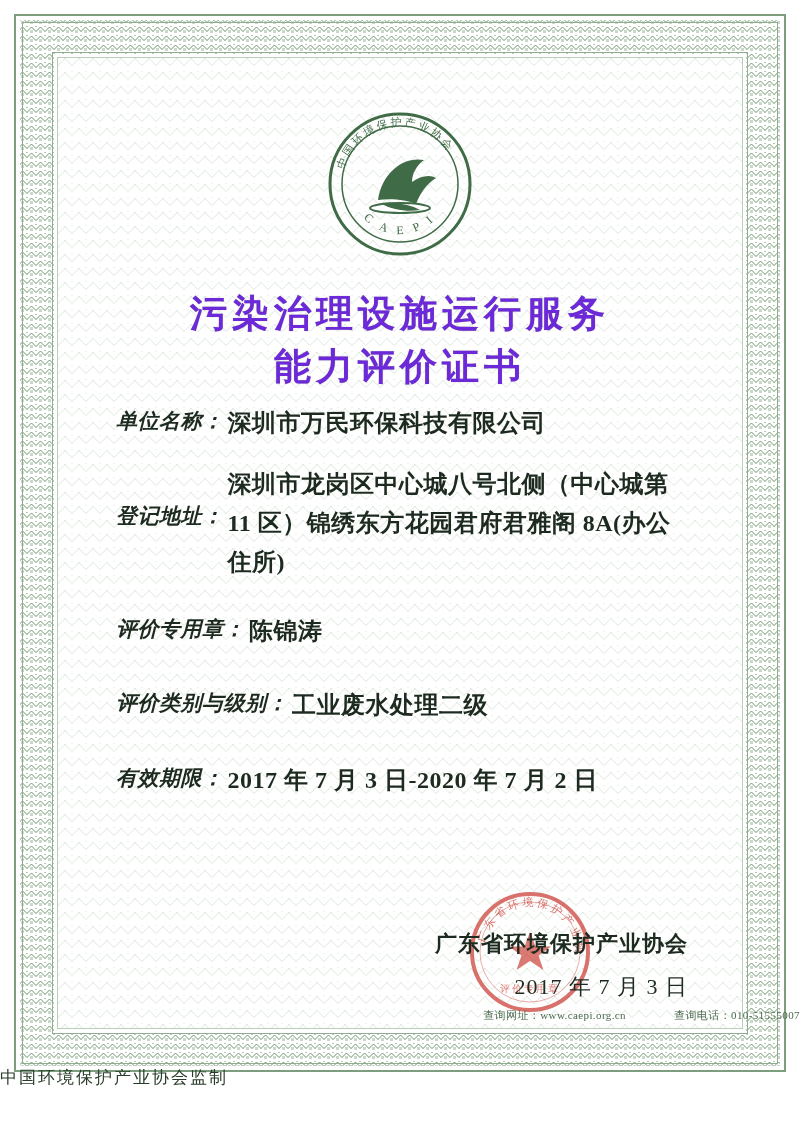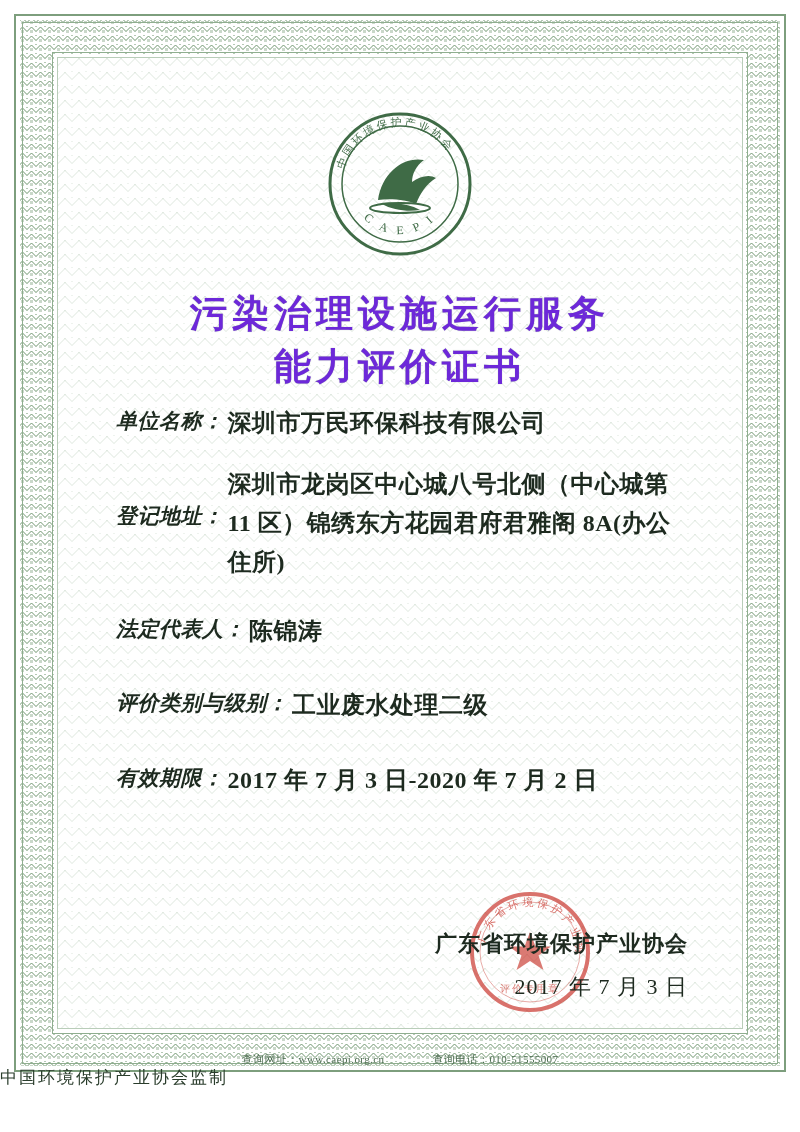--- a/index.html
+++ b/index.html
@@ -178,27 +178,26 @@
     opacity: 0.82;
     pointer-events: none;
   }
 
   
   .footnotes {
     position: absolute;
     left: 0; right: 0;
     top: 1008px;
     display: flex;
-    justify-content: center;
+    justify-content: flex-end;
     gap: 48px;
     color: #4b6b4f;
     font-size: 11px;
     letter-spacing: 0.4px;
     font-family: "Liberation Serif", "DejaVu Serif", serif;
-    margin-top: 44px;
   }
 
   .bottom-note {
     position: absolute;
     left: 0; right: 0;
     top: 1066px;
     color: #2a3d2c;
     font-size: 17px;
     letter-spacing: 2px;
     font-weight: normal;
@@ -254,21 +253,21 @@
     <div class="field field-address gap-large">
       <div class="field-label">登记地址：</div>
       <div class="field-value">
         <div>深圳市龙岗区中心城八号北侧（中心城第</div>
         <div>11 区）锦绣东方花园君府君雅阁 8A(办公</div>
         <div>住所)</div>
       </div>
     </div>
 
     <div class="field gap-xl">
-      <div class="field-label">法定代表人：</div>
+      <div class="field-label">评价专用章：</div>
       <div class="field-value">陈锦涛</div>
     </div>
 
 
     <div class="field gap-xl">
       <div class="field-label">评价类别与级别：</div>
       <div class="field-value">工业废水处理二级</div>
     </div>
 
     <div class="field">

